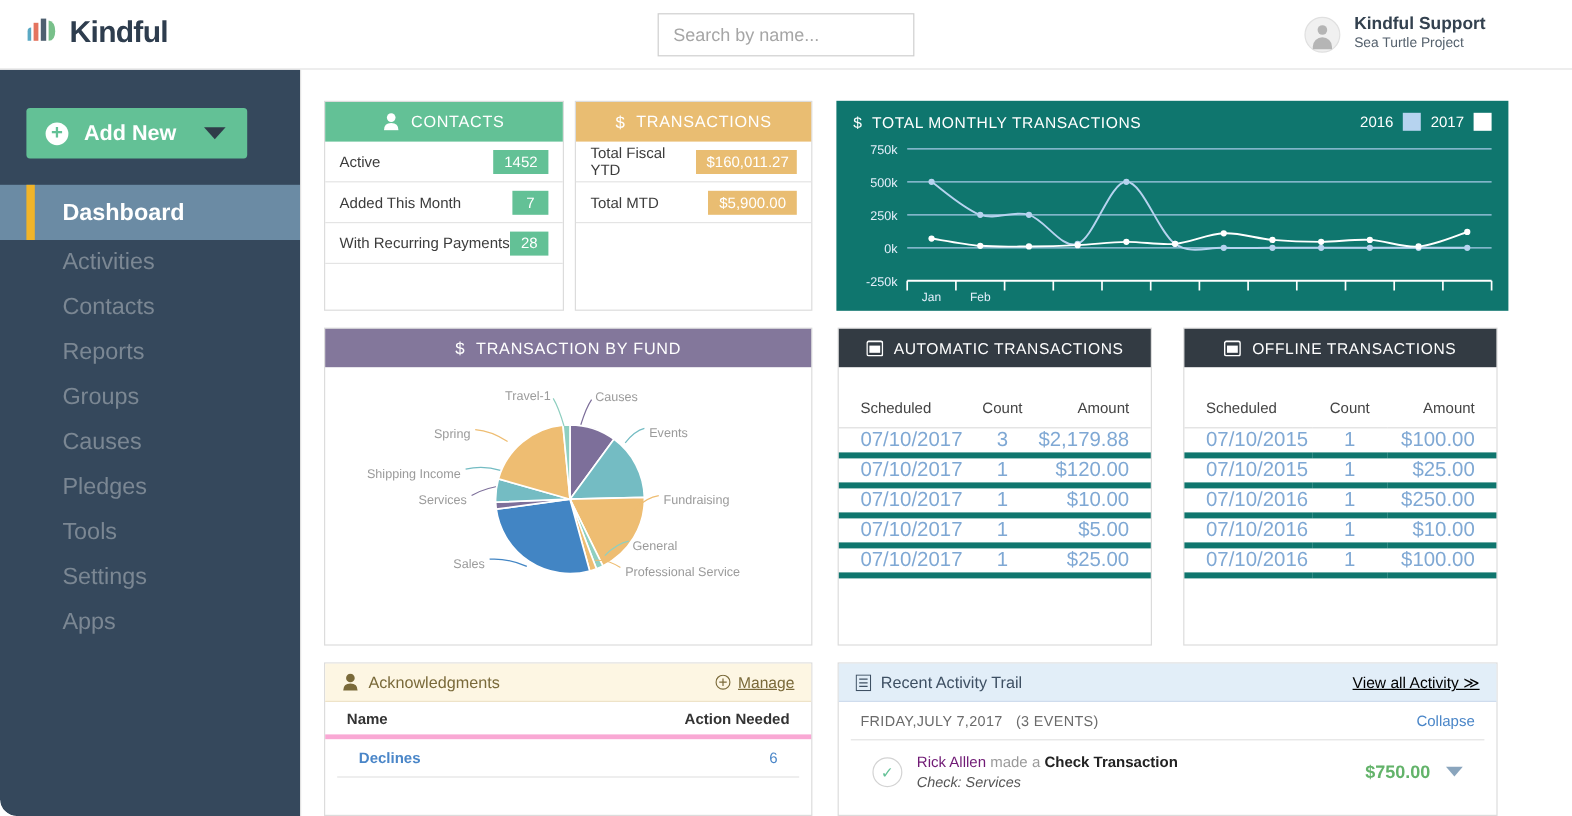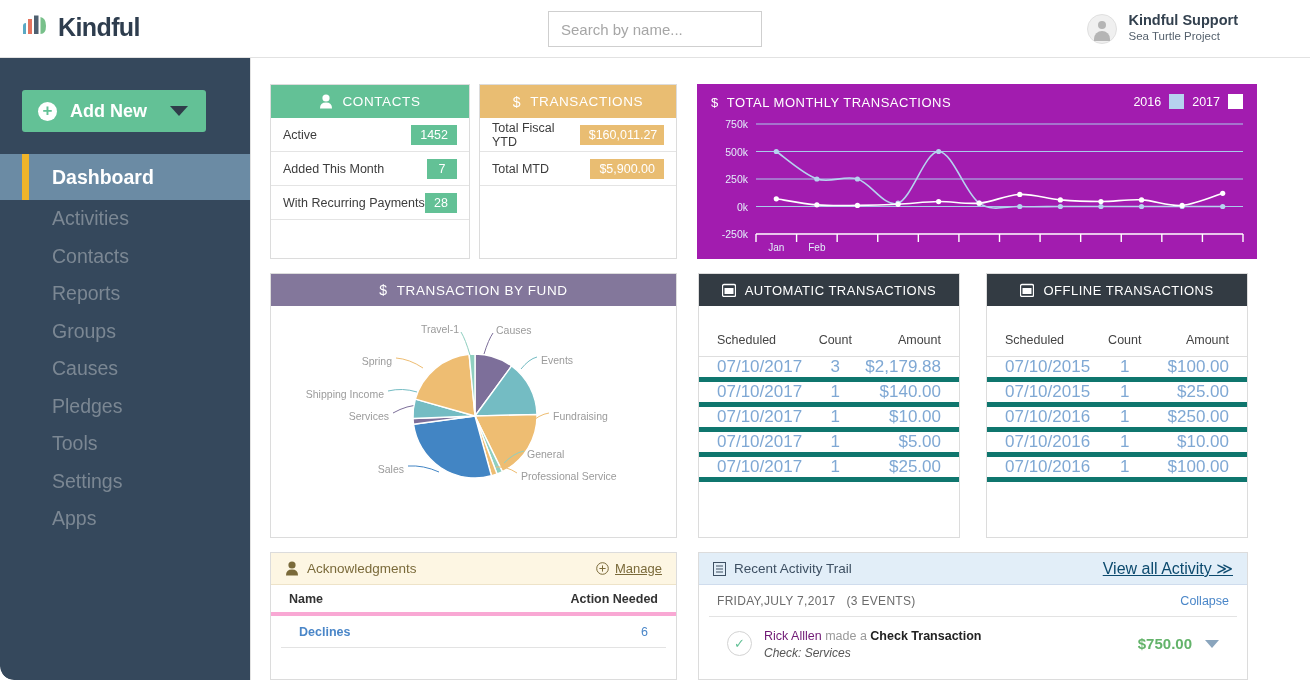--- a/index.html
+++ b/index.html
@@ -137,21 +137,21 @@
   .stat-row .badge {
     margin-left: auto; color: #fff; font-size: 12.5px;
     padding: 3px 9px; min-width: 30px; text-align: center;
   }
   .badge.green { background: #63c196; }
   .badge.amber { background: #e9bd72; }
 
   
   #monthly-card {
     left: 446px; top: 26px; width: 560px; height: 175px;
-    background: #a21caf; border: none;
+    background: #0f766e; border: none;
   }
   .mc-title {
     position: absolute; left: 14px; top: 11px;
     color: #fff; font-size: 13px; letter-spacing: 0.5px;
   }
   .mc-legend {
     position: absolute; right: 14px; top: 10px;
     display: flex; align-items: center; gap: 8px;
     color: #fff; font-size: 12.5px;
   }
@@ -210,21 +210,21 @@
   .ack-row .r { margin-left: auto; font-weight: normal; }
 
   
   #activity-card { left: 447px; top: 494px; width: 550px; height: 128px; }
   .act-head {
     height: 32px; background: #e2eef8; border-bottom: 1px solid #cfdced;
     display: flex; align-items: center; padding: 0 14px;
     color: #3e5063; font-size: 13.5px; gap: 8px;
   }
   .act-viewall {
-    margin-left: auto; color: #0c4a6e; font-size: 16px;
+    margin-left: auto; color: #000000; font-size: 13px;
     text-decoration: underline; cursor: pointer;
   }
   .act-daybar {
     height: 31px; display: flex; align-items: center; padding: 0 18px;
     font-size: 12px; color: #6b6b6b; letter-spacing: 0.3px;
   }
   .act-daybar .evts { margin-left: 11px; }
   .act-daybar .collapse {
     margin-left: auto; color: #4a86c8; font-size: 12.5px;
     letter-spacing: 0; cursor: pointer;
@@ -484,21 +484,21 @@
           </thead>
         <tbody>
           <tr>
               <td class="c-date">07/10/2017</td>
               <td class="c-count">3</td>
               <td class="c-amt">$2,179.88</td>
             </tr>
           <tr>
               <td class="c-date">07/10/2017</td>
               <td class="c-count">1</td>
-              <td class="c-amt">$140.00</td>
+              <td class="c-amt">$120.00</td>
             </tr>
           <tr>
               <td class="c-date">07/10/2017</td>
               <td class="c-count">1</td>
               <td class="c-amt">$10.00</td>
             </tr>
           <tr>
               <td class="c-date">07/10/2017</td>
               <td class="c-count">1</td>
               <td class="c-amt">$5.00</td>

